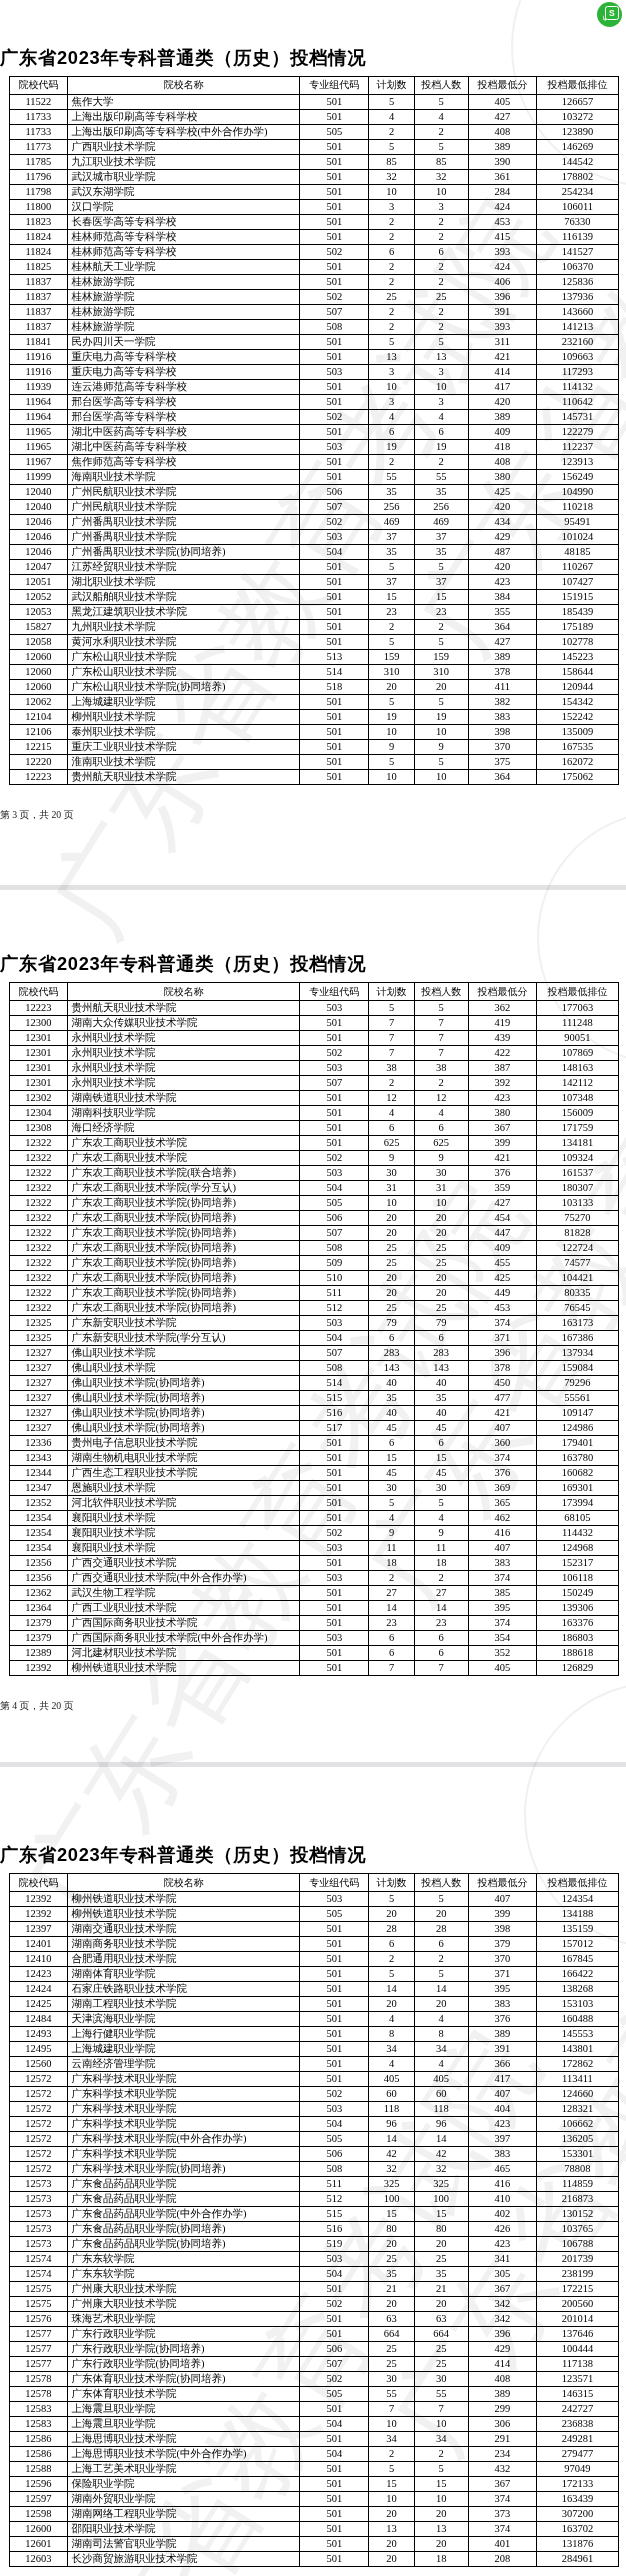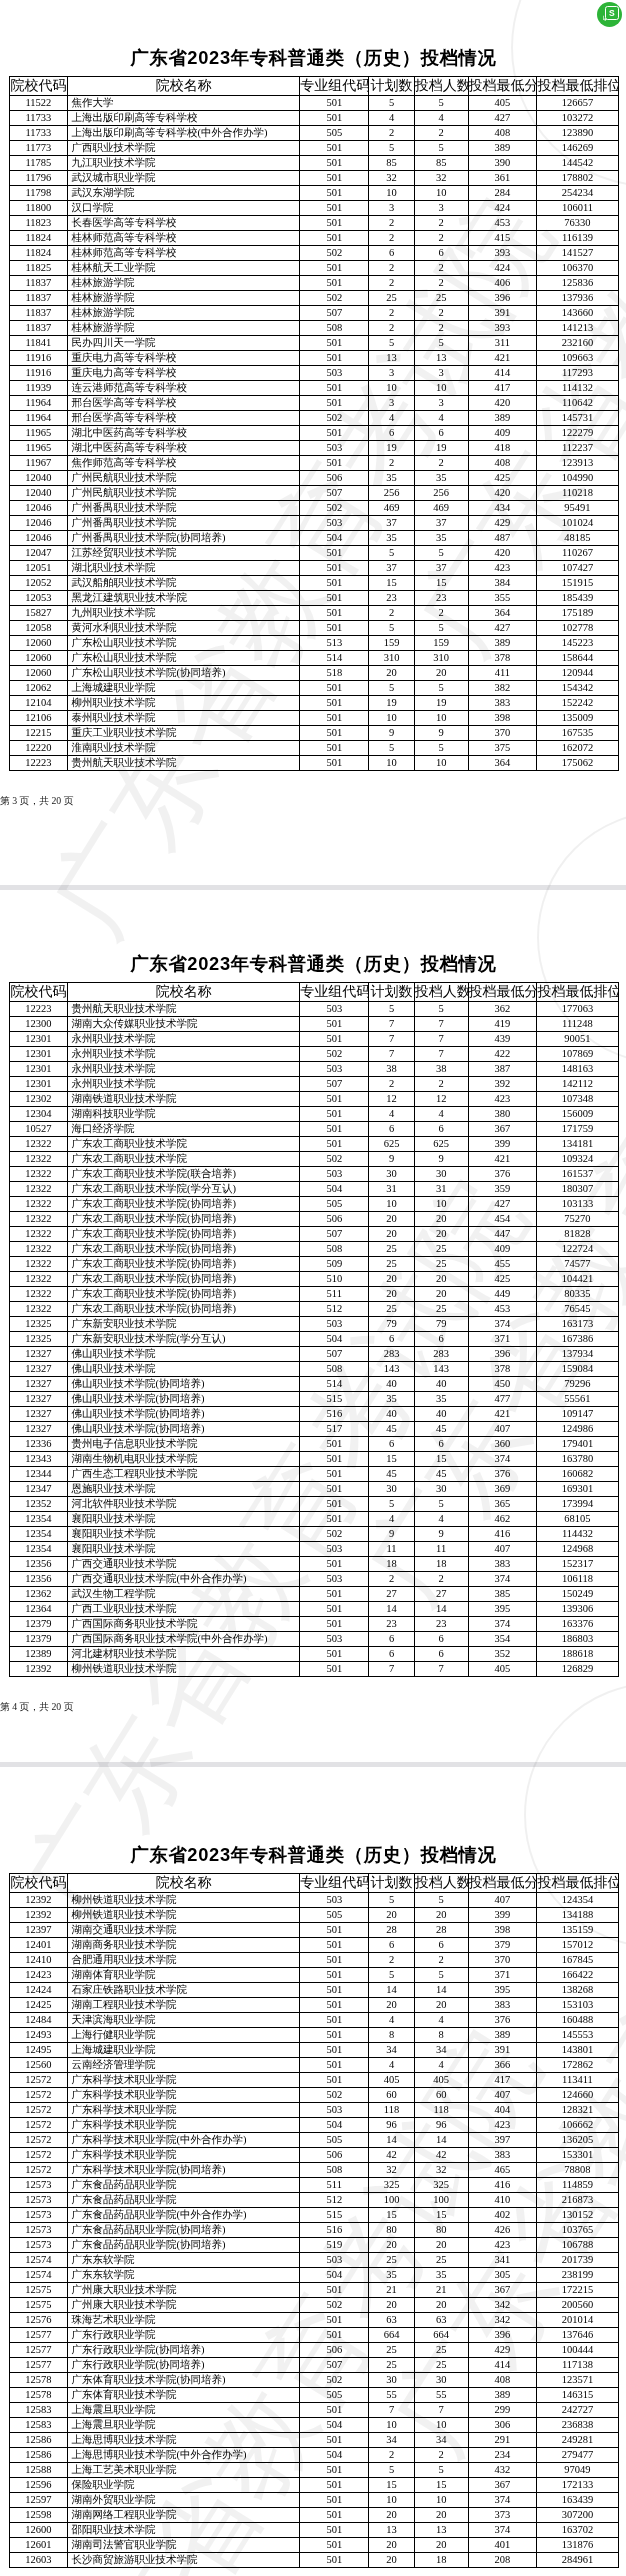--- a/index.html
+++ b/index.html
@@ -3,30 +3,30 @@
 <meta charset="utf-8">
 <style>
   html,body{margin:0;padding:0;background:#ffffff;}
   body{width:627px;font-family:"Liberation Serif","DejaVu Serif",serif;color:#000;}
   .screen{position:relative;width:627px;height:2576px;overflow:hidden;background:#fff;}
   .page{position:relative;width:627px;}
   .page-1{height:885px;}
   .page-2{height:872px;}
   .page-3{height:814px;}
   .separator{width:627px;height:5.2px;background:#e2e2e5;}
-  .doc-title{margin:0;text-align:center;font-family:"Liberation Sans","DejaVu Sans",sans-serif;
+  .doc-title{margin:0;font-family:"Liberation Sans","DejaVu Sans",sans-serif;
              font-weight:bold;font-size:18.3px;line-height:21px;letter-spacing:0.7px;position:relative;z-index:2;}
   .p1 .doc-title{padding-top:47px;}
   .p2 .doc-title{padding-top:63px;}
   .p3 .doc-title{padding-top:77px;}
   table.score-table{border-collapse:collapse;table-layout:fixed;width:610px;margin:7.9px auto 0 auto;
                     position:relative;z-index:2;background:transparent;}
   table.score-table th, table.score-table td{border:0.7px solid #000;overflow:hidden;white-space:nowrap;}
   table.score-table{border:1.3px solid #000;}
-  th{height:17px;font-weight:normal;font-size:14px;text-align:center;padding:0;}
+  th{height:17px;font-weight:normal;font-size:10px;text-align:center;padding:0;}
   td{height:14px;line-height:14px;font-size:10.5px;text-align:center;padding:0;}
   td.name-cell{text-align:left;padding-left:3.3px;}
   .page-footer{margin-top:24px;text-align:left;font-size:9.8px;color:#1a1a1a;position:relative;z-index:2;
                font-family:"Liberation Serif","DejaVu Serif",serif;}
   
   .wm{position:absolute;z-index:1;color:#000;opacity:0.05;font-size:105px;white-space:nowrap;
       font-family:"Liberation Serif","DejaVu Serif",serif;pointer-events:none;}
   .wm-rot{transform:rotate(-58deg);}
   .arc{position:absolute;z-index:1;border:2px solid #000;opacity:0.06;border-radius:50%;pointer-events:none;}
   
@@ -295,20 +295,29 @@
           <tr>
             <td>11967</td>
             <td class="name-cell">焦作师范高等专科学校</td>
             <td>501</td>
             <td>2</td>
             <td>2</td>
             <td>408</td>
             <td>123913</td>
           </tr>
           <tr>
+            <td>11999</td>
+            <td class="name-cell">海南职业技术学院</td>
+            <td>501</td>
+            <td>55</td>
+            <td>55</td>
+            <td>380</td>
+            <td>156249</td>
+          </tr>
+          <tr>
             <td>12040</td>
             <td class="name-cell">广州民航职业技术学院</td>
             <td>506</td>
             <td>35</td>
             <td>35</td>
             <td>425</td>
             <td>104990</td>
           </tr>
           <tr>
             <td>12040</td>
@@ -581,21 +590,21 @@
           <tr>
             <td>12304</td>
             <td class="name-cell">湖南科技职业学院</td>
             <td>501</td>
             <td>4</td>
             <td>4</td>
             <td>380</td>
             <td>156009</td>
           </tr>
           <tr>
-            <td>10527</td>
+            <td>12308</td>
             <td class="name-cell">海口经济学院</td>
             <td>501</td>
             <td>6</td>
             <td>6</td>
             <td>367</td>
             <td>171759</td>
           </tr>
           <tr>
             <td>12322</td>
             <td class="name-cell">广东农工商职业技术学院</td>

